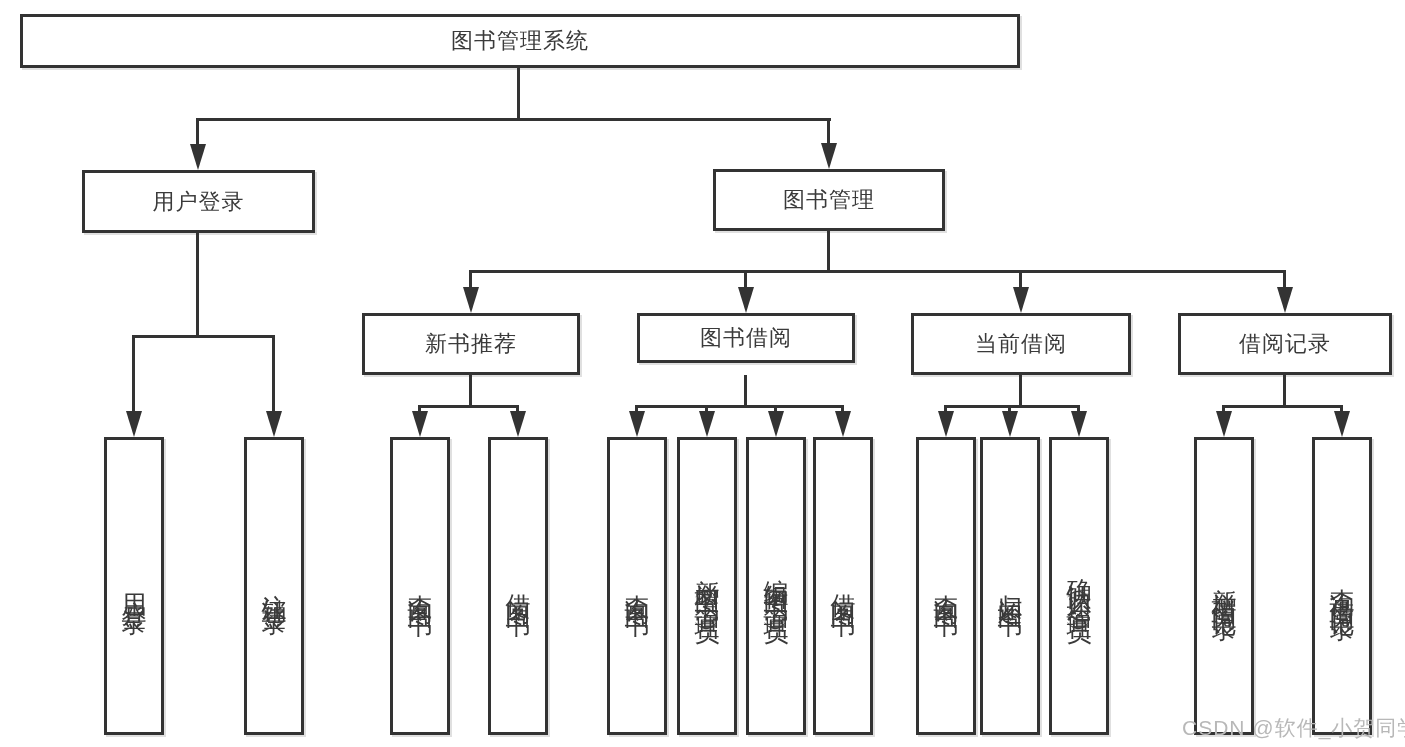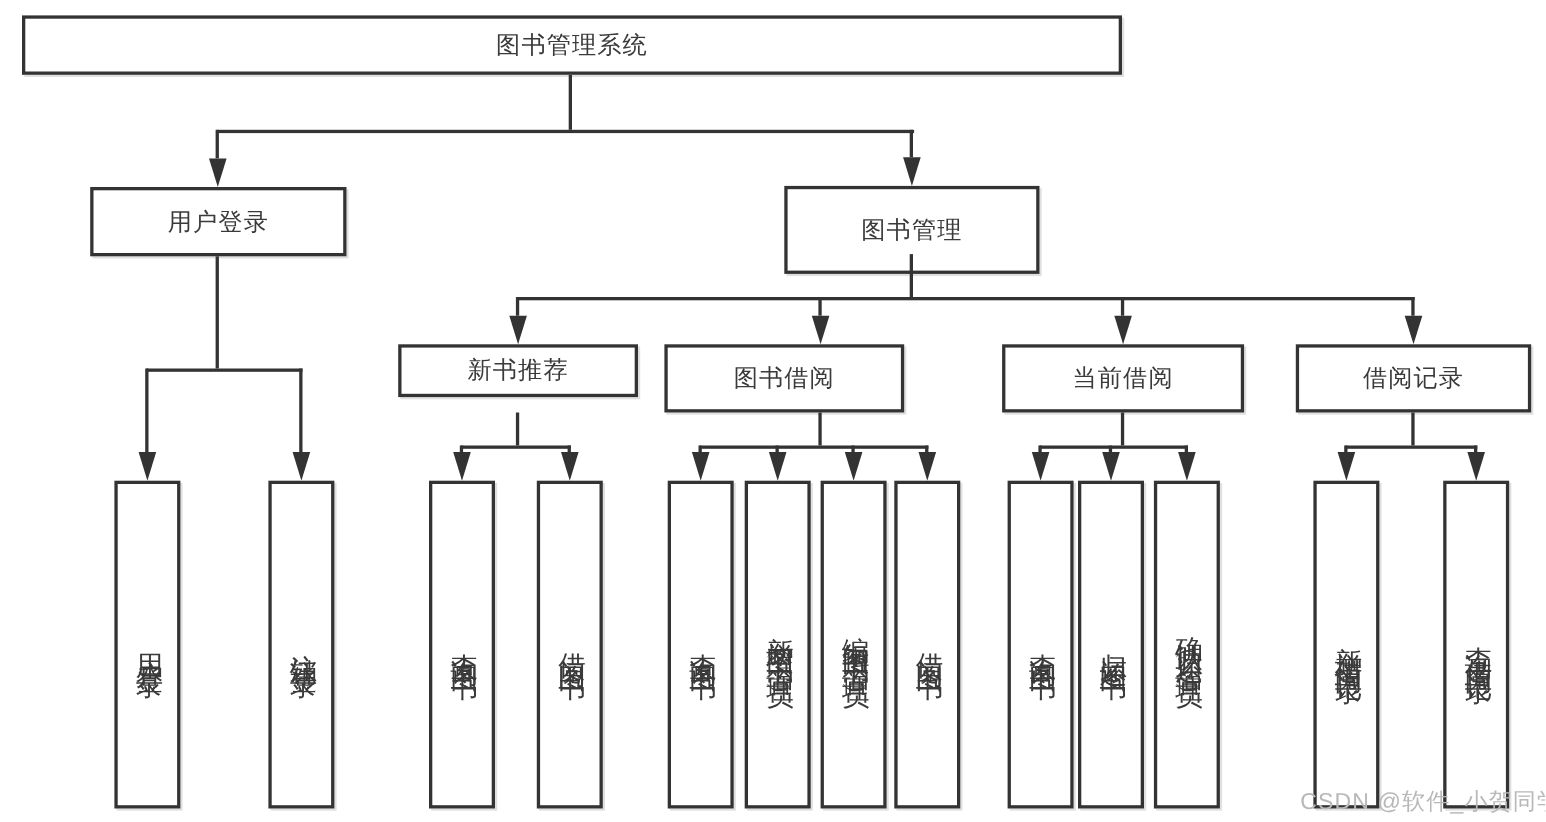--- a/index.html
+++ b/index.html
@@ -18,21 +18,20 @@
   .box {
     position: absolute;
     box-sizing: border-box;
     background: #ffffff;
     border: 3px solid #333333;
     display: flex;
     align-items: center;
     justify-content: center;
     box-shadow: 2px 2px 0 rgba(0,0,0,0.12);
     color: #3a3a3a;
-    font-family: Liberation Mono, monospace;
   }
   .box.h .lbl {
     font-size: 22px;
     letter-spacing: 1px;
     white-space: nowrap;
   }
   .box.v .lbl {
     writing-mode: vertical-rl;
     text-orientation: mixed;
     font-size: 25px;
@@ -81,21 +80,21 @@
   <div class="vline" style="left:517px;top:68px;height:50px"></div>
   <div class="hline" style="left:197px;top:118px;width:634px"></div>
   <div class="vline" style="left:196px;top:118px;height:26px"></div>
   <div class="arr" style="left:190px;top:144px"></div>
   <div class="vline" style="left:827px;top:118px;height:25px"></div>
   <div class="arr" style="left:821px;top:143px"></div>
 
   <div class="box h" style="left:82px;top:170px;width:233px;height:63px">
     <span class="lbl">用户登录</span>
   </div>
-  <div class="box h" style="left:713px;top:169px;width:232px;height:80px">
+  <div class="box h" style="left:713px;top:169px;width:232px;height:62px">
     <span class="lbl">图书管理</span>
   </div>
 
   <div class="vline" style="left:196px;top:233px;height:102px"></div>
   <div class="hline" style="left:133px;top:335px;width:142px"></div>
   <div class="vline" style="left:132px;top:335px;height:76px"></div>
   <div class="arr" style="left:126px;top:411px"></div>
   <div class="vline" style="left:272px;top:335px;height:76px"></div>
   <div class="arr" style="left:266px;top:411px"></div>
 
@@ -103,24 +102,24 @@
   <div class="hline" style="left:470px;top:270px;width:816px"></div>
   <div class="vline" style="left:469px;top:270px;height:17px"></div>
   <div class="arr" style="left:463px;top:287px"></div>
   <div class="vline" style="left:744px;top:270px;height:17px"></div>
   <div class="arr" style="left:738px;top:287px"></div>
   <div class="vline" style="left:1019px;top:270px;height:17px"></div>
   <div class="arr" style="left:1013px;top:287px"></div>
   <div class="vline" style="left:1283px;top:270px;height:17px"></div>
   <div class="arr" style="left:1277px;top:287px"></div>
 
-  <div class="box h" style="left:362px;top:313px;width:218px;height:48px">
+  <div class="box h" style="left:362px;top:313px;width:218px;height:62px">
     <span class="lbl">新书推荐</span>
   </div>
-  <div class="box h" style="left:604px;top:313px;width:218px;height:62px">
+  <div class="box h" style="left:637px;top:313px;width:218px;height:50px">
     <span class="lbl">图书借阅</span>
   </div>
   <div class="box h" style="left:1178px;top:313px;width:214px;height:62px">
     <span class="lbl">借阅记录</span>
   </div>
   <div class="box h" style="left:911px;top:313px;width:220px;height:62px">
     <span class="lbl">当前借阅</span>
   </div>
 
   <div class="vline" style="left:469px;top:375px;height:30px"></div>

